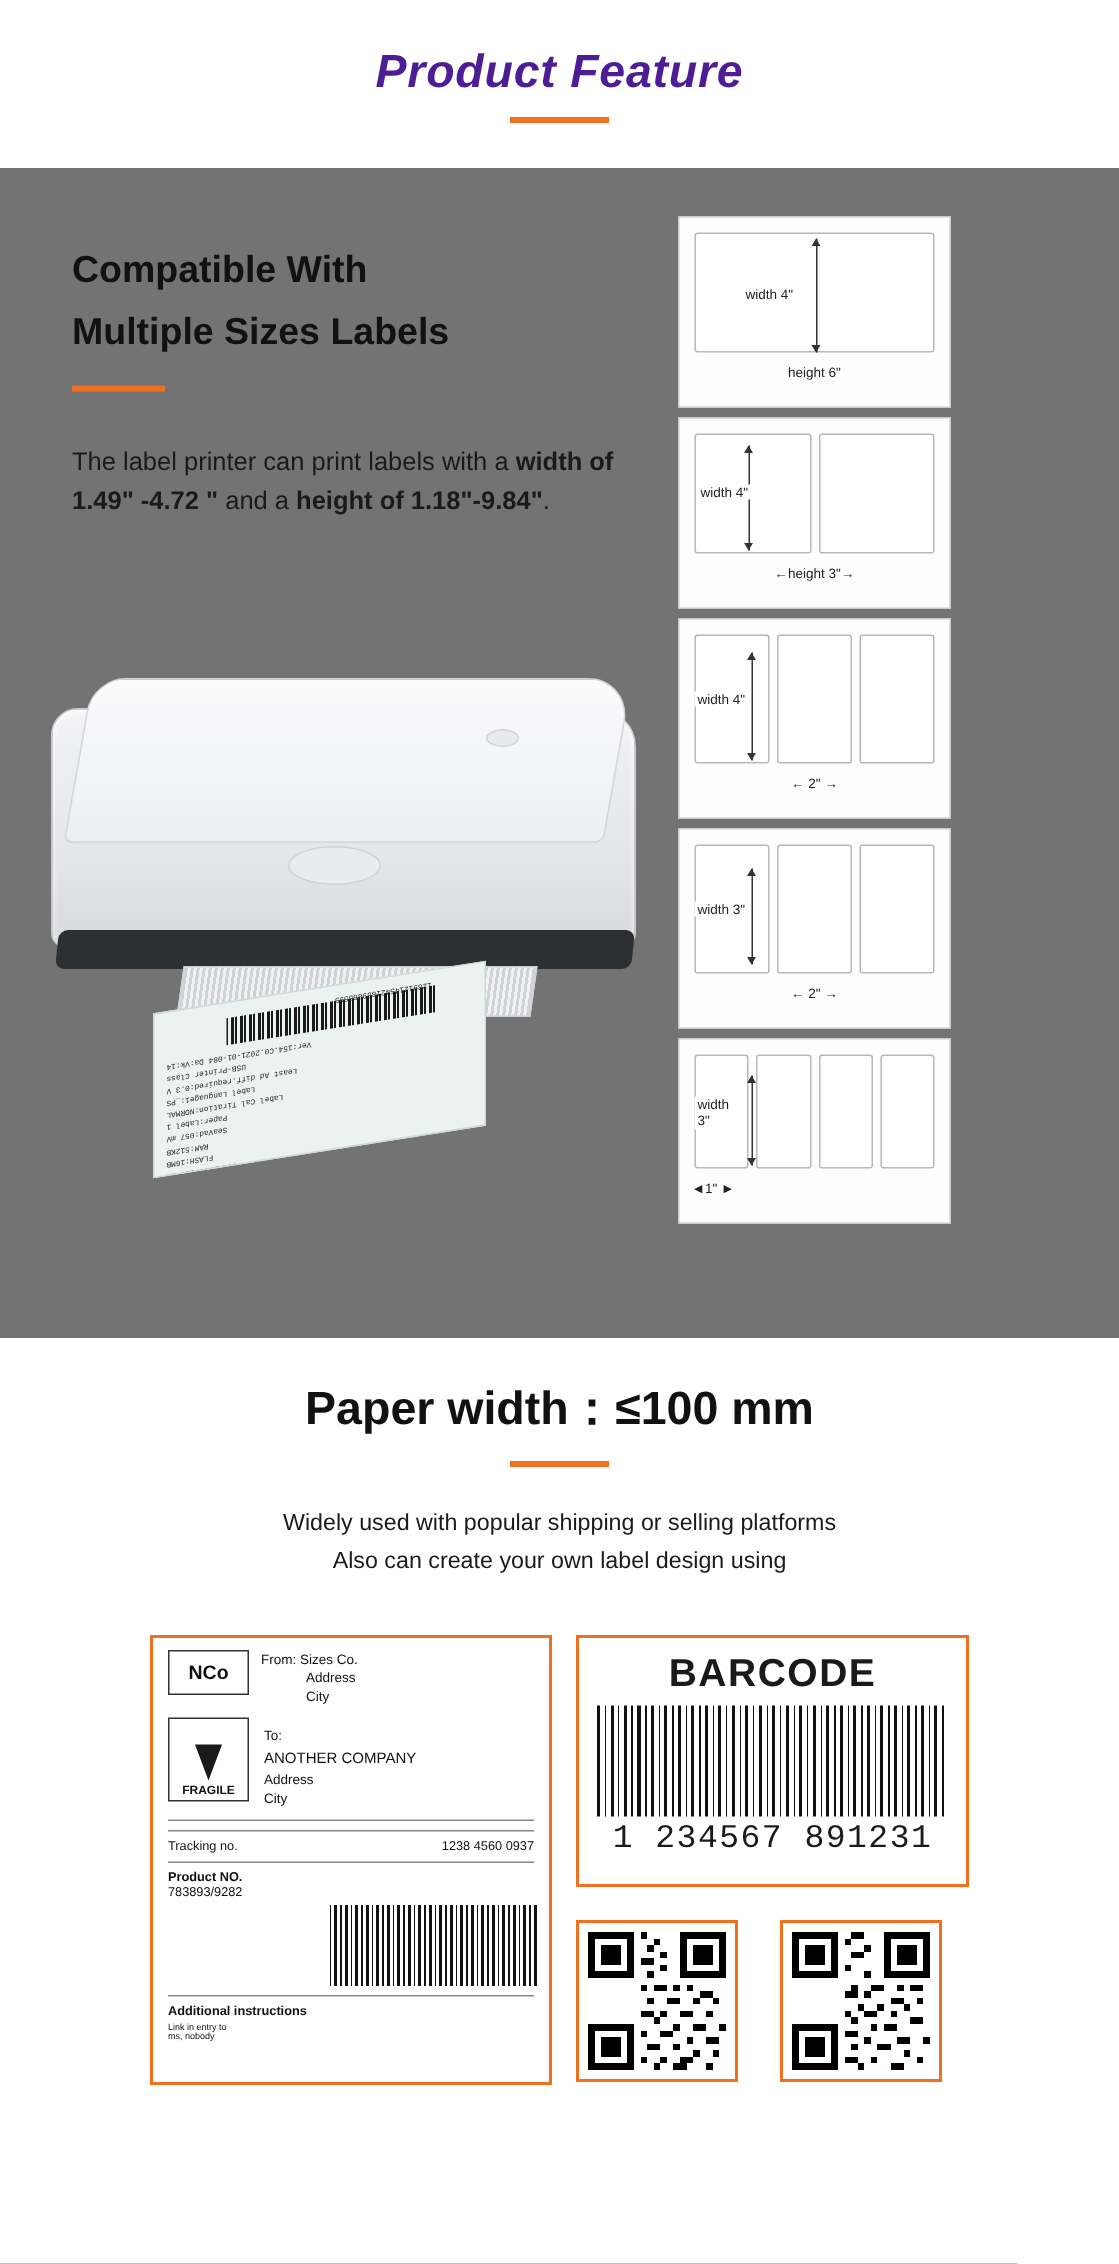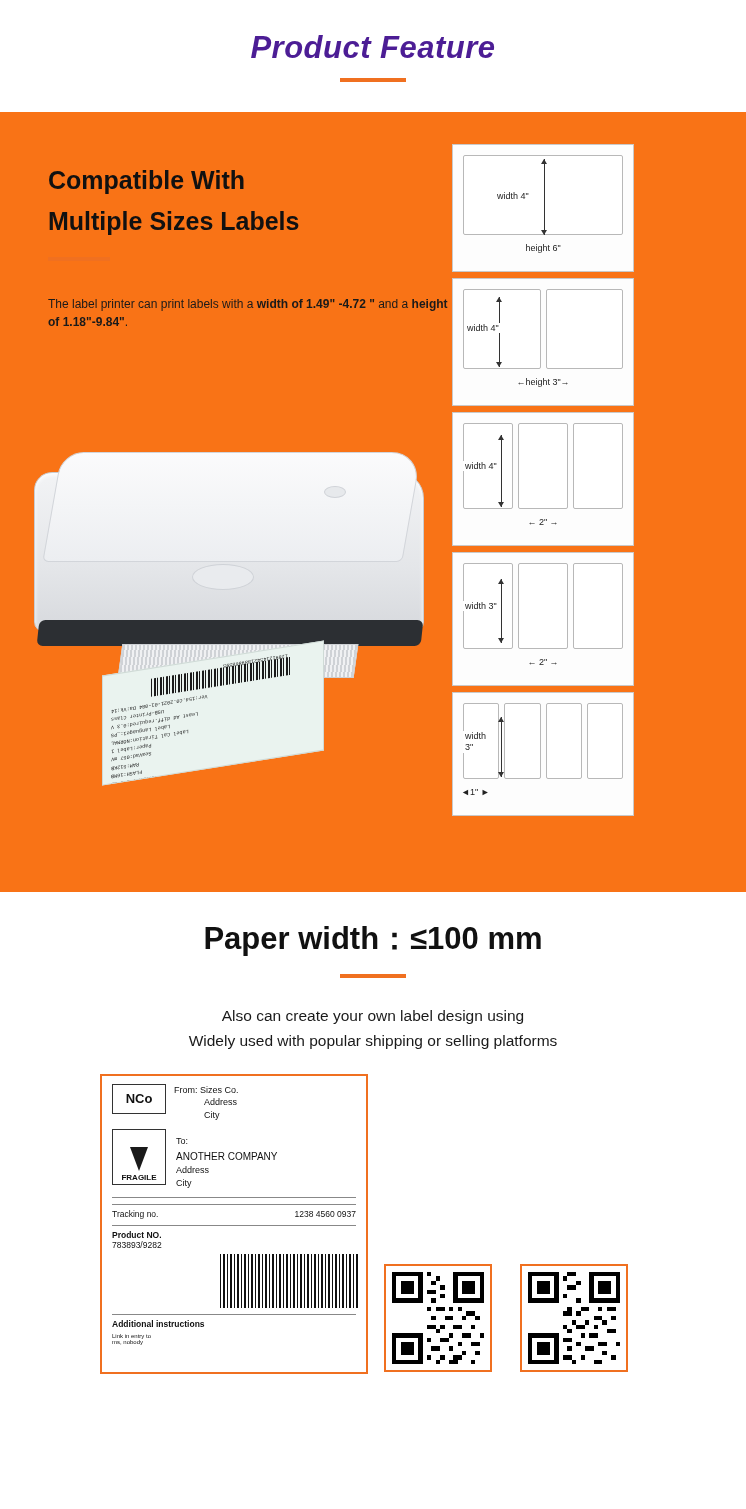--- a/index.html
+++ b/index.html
@@ -33,21 +33,21 @@
   }
   .accent-bar {
     width: 66px;
     height: 4px;
     background: #f07020;
     margin-top: 12px;
   }
 
   
   .section-compat {
-    background: #f97316;
+    background: #737373;
     padding: 30px 0 34px 0;
     position: relative;
     height: 780px;
   }
   .compat-left {
     position: absolute;
     left: 48px;
     top: 48px;
     width: 400px;
   }
@@ -58,21 +58,21 @@
     line-height: 1.65;
   }
   .compat-underline {
     width: 62px;
     height: 4px;
     background: #f07020;
     margin-top: 14px;
   }
   .compat-p {
     margin-top: 34px;
-    font-size: 12px;
+    font-size: 17px;
     line-height: 1.55;
     color: #1a1a1a;
     width: 400px;
   }
   .compat-p b { font-weight: bold; }
 
   
   .printer-wrap {
     position: absolute;
     left: 24px;
@@ -251,21 +251,21 @@
   .paper-sub {
     margin-top: 26px;
     font-size: 15.5px;
     line-height: 1.6;
     color: #1a1a1a;
   }
 
   
   .samples {
     position: relative;
-    margin-top: 20px;
+    margin-top: 36px;
     height: 320px;
   }
   .sample-box {
     position: absolute;
     border: 2px solid #f07020;
     background: #fff;
   }
   .shipping {
     left: 100px; top: 0; width: 268px; height: 300px;
     padding: 8px 10px;
@@ -442,22 +442,22 @@
 
     </div>
 
   </div>
 </div>
 
 <div class="section-paper">
   <div class="paper-title">Paper width：≤100 mm</div>
   <div class="paper-bar"></div>
   <div class="paper-sub">
+    <div>Widely used with popular shipping or selling platforms</div>
     <div>Also can create your own label design using</div>
-    <div>Widely used with popular shipping or selling platforms</div>
   </div>
 </div>
 
 <div class="samples">
 
   <div class="sample-box shipping">
     <div class="ship-top">
       <div class="ship-nco">NCo</div>
       <div class="ship-from">
         <span>From:</span>
@@ -487,20 +487,29 @@
     <div class="sep"></div>
     <div style="font-weight:bold;">Product NO.</div>
     <div>783893/9282</div>
     <div class="bar-lg" style="width:140px;margin-left:108px;"></div>
     <div class="sep"></div>
     <div style="font-weight:bold;white-space:pre-line;">Additional instructions</div>
     <div style="white-space:pre-line;font-size:6px;margin-top:4px;">Link in entry to
 ms, nobody</div>
   </div>
 
+  <div class="sample-box barcode-box">
+    <div class="barcode-title">BARCODE</div>
+    <div class="barcode-strip"></div>
+    <div class="barcode-digits">
+      <span>1</span>
+      <span>234567</span>
+      <span>891231</span>
+    </div>
+  </div>
 
   <div class="sample-box qr-box qr1">
     <svg class="qr-img" viewBox="0 0 21 21" shape-rendering="crispEdges">
       <rect width="21" height="21" fill="#fff"></rect>
       <g fill="#000">
         <rect x="0" y="0" width="7" height="1"></rect>
           <rect x="0" y="6" width="7" height="1"></rect>
         <rect x="0" y="0" width="1" height="7"></rect>
           <rect x="6" y="0" width="1" height="7"></rect>
         <rect x="2" y="2" width="3" height="3"></rect>

